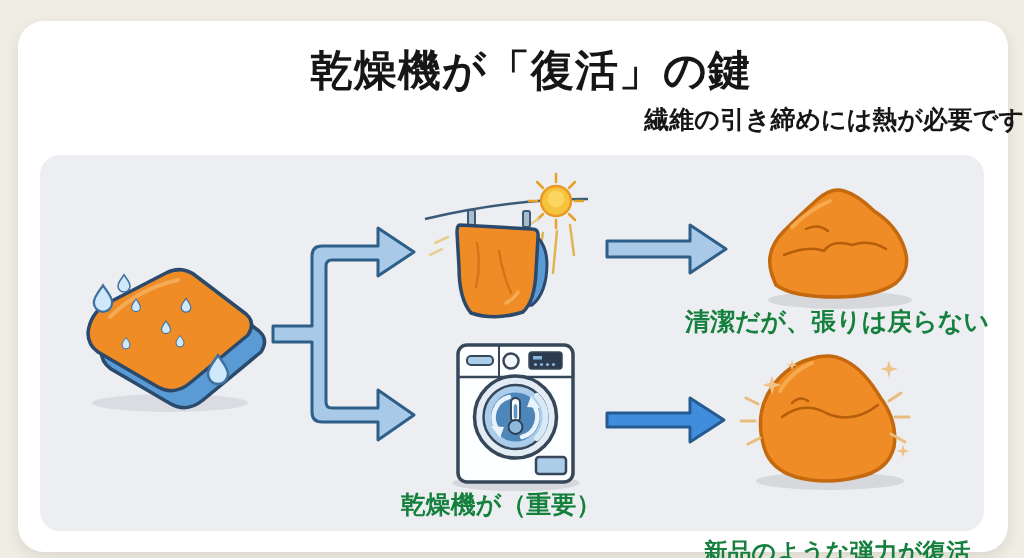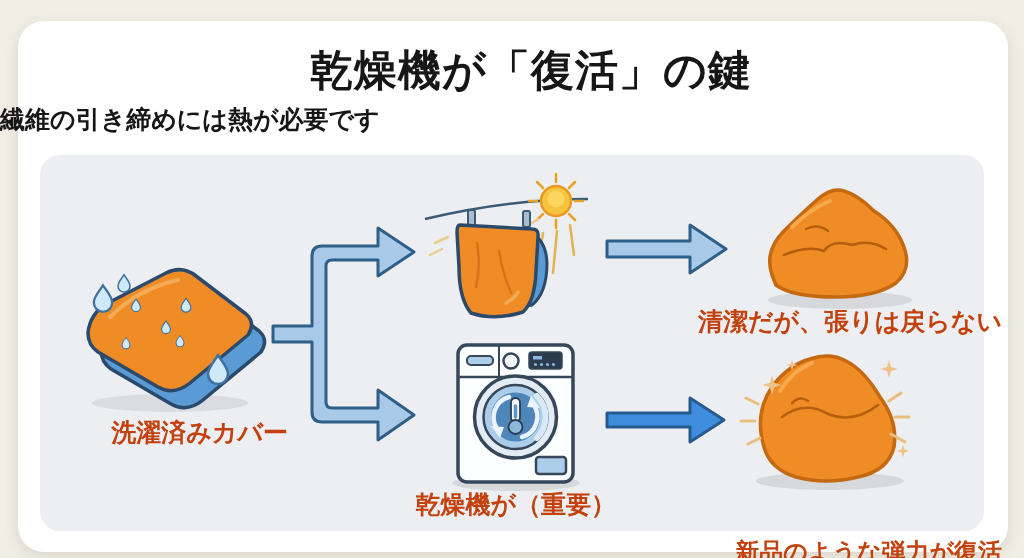--- a/index.html
+++ b/index.html
@@ -15,28 +15,28 @@
     position:absolute;left:18px;top:21px;width:990px;height:531px;
     background:#ffffff;border-radius:26px;
     box-shadow:0 5px 14px rgba(90,85,70,.14);
   }
   .page-title{
     position:absolute;left:0;top:42px;width:1024px;
     text-align:center;font-size:43px;font-weight:900;letter-spacing:1px;padding-left:19px;
   }
   .page-subtitle{
     position:absolute;left:0;top:103px;width:1024px;
-    text-align:left;font-size:25px;font-weight:800;
+    text-align:right;font-size:25px;font-weight:800;
   }
   .panel{
     position:absolute;left:40px;top:155px;width:944px;height:376px;
     background:#eceef2;border-radius:20px;
   }
   .flow-svg{position:absolute;left:40px;top:155px;width:944px;height:376px;}
-  .lbl{position:absolute;text-align:right;font-weight:700;color:#c2410c;line-height:1.2;}
+  .lbl{position:absolute;text-align:center;font-weight:700;color:#15803d;line-height:1.2;}
   .lbl-source{left:58px;top:417px;width:230px;font-size:25px;}
   .lbl-air{left:672px;top:306px;width:330px;font-size:25px;}
   .lbl-low{left:386px;top:489px;width:230px;font-size:25px;}
   .lbl-new{left:672px;top:492px;width:330px;font-size:24px;margin-top:46px;}
 </style>
 </head>
 <body>
 
 <div class="stage">
   <div class="card"></div>
@@ -153,17 +153,16 @@
       <g fill="#efc289">
         <use href="#star4" transform="translate(732,230) scale(1.2)"></use>
         <use href="#star4" transform="translate(752,210) scale(0.7)"></use>
         <use href="#star4" transform="translate(849,214) scale(1.1)"></use>
         <use href="#star4" transform="translate(863,296) scale(0.8)"></use>
       </g>
       <path d="M706,243 L718,249 M701,266 L715,266 M708,289 L720,283 M861,238 L849,246 M869,262 L855,262 M865,287 L851,279" stroke="#e9bd7d" stroke-width="3" stroke-linecap="round"></path>
     </g>
   </svg>
 
-  <div class="lbl lbl-source">洗濯済みカバー</div>
   <div class="lbl lbl-air">清潔だが、張りは戻らない</div>
   <div class="lbl lbl-low">乾燥機が（重要）</div>
   <div class="lbl lbl-new">新品のような弾力が復活</div>
 </div>
 
 </body></html>

